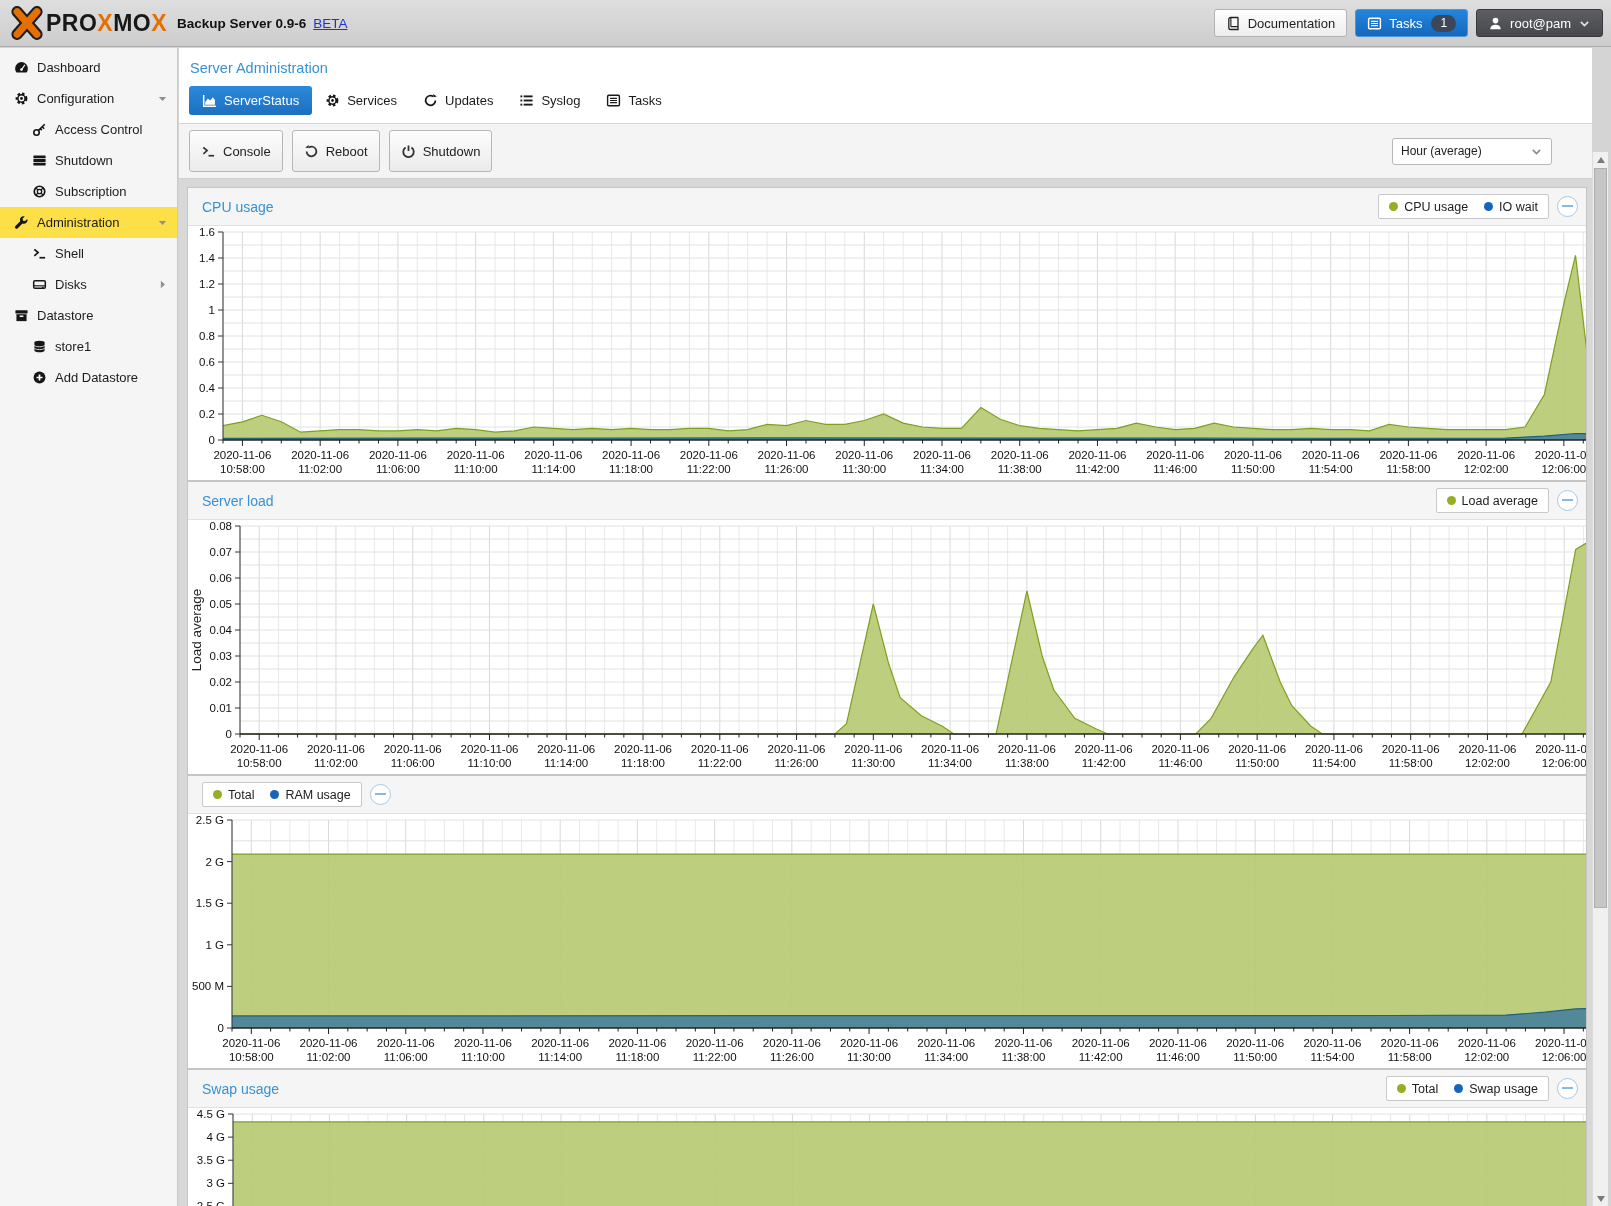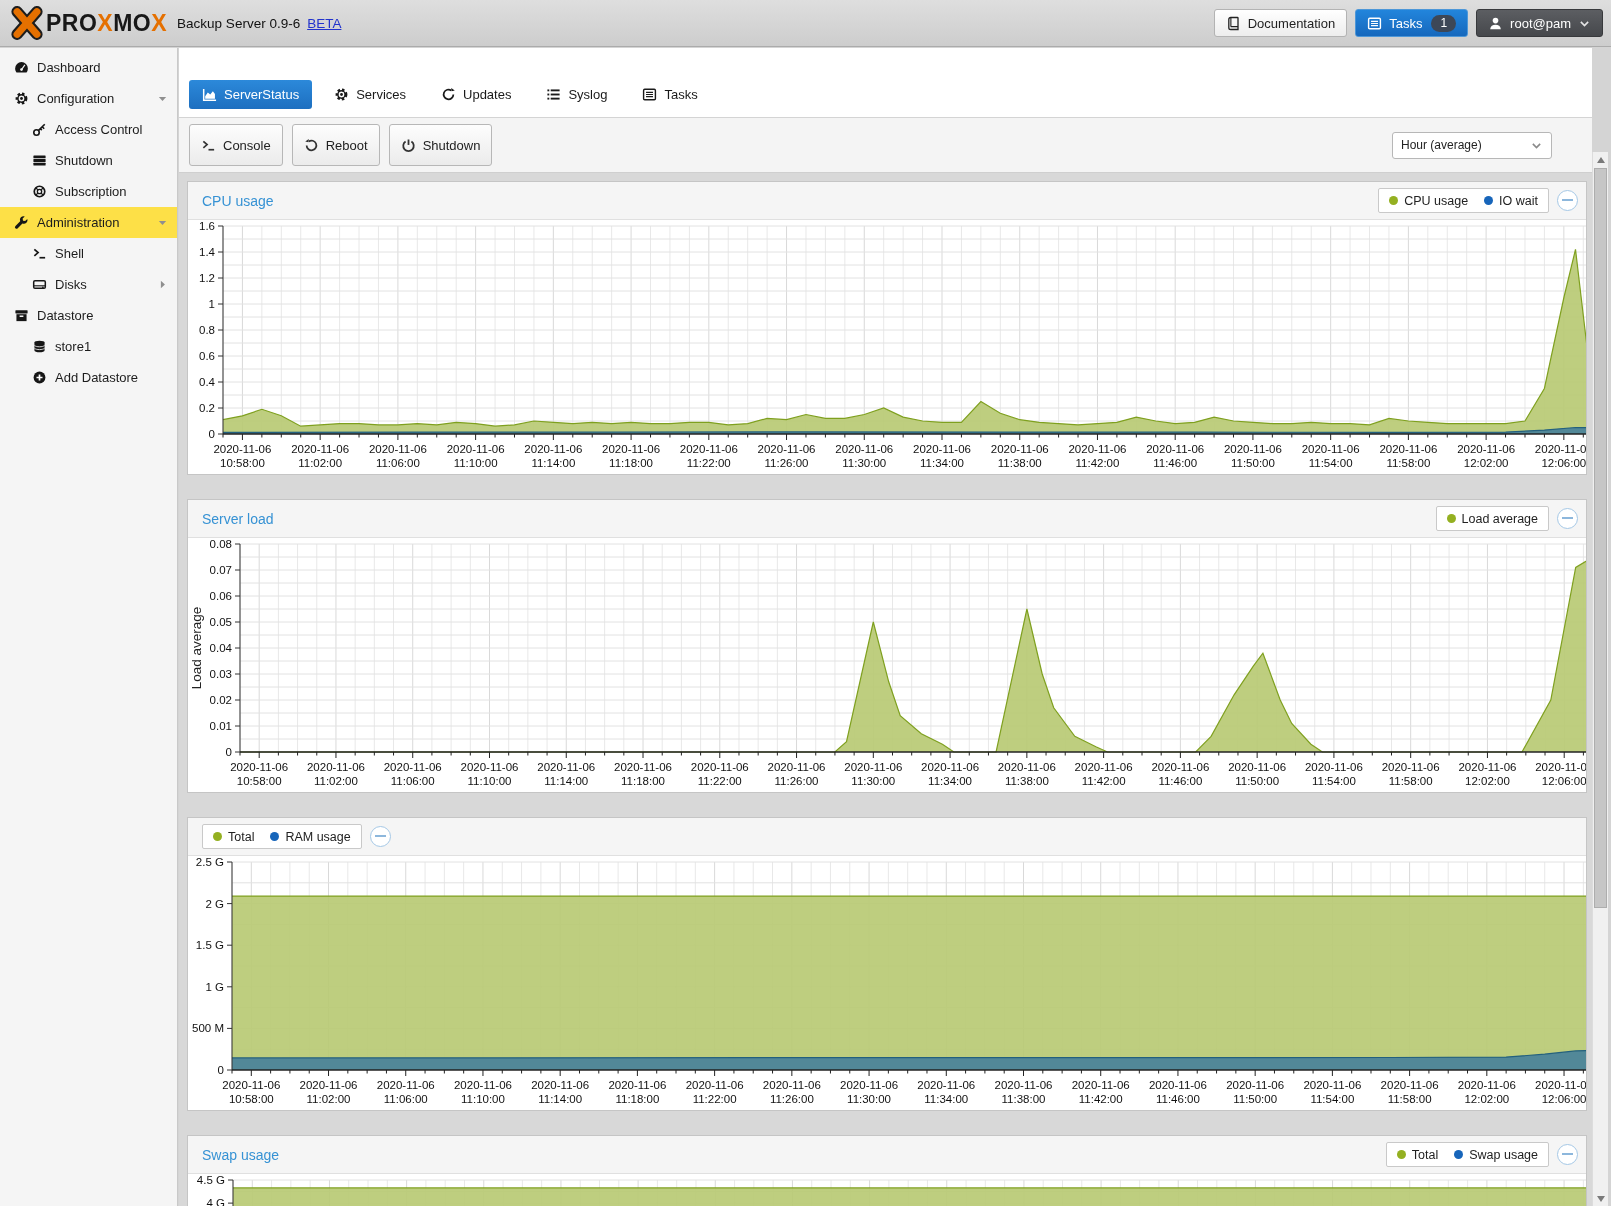--- a/index.html
+++ b/index.html
@@ -7,21 +7,21 @@
   #page{position:relative;width:1611px;height:1206px;}
 
   
   #appHeader{position:absolute;left:0;top:0;width:1611px;height:47px;
     background:linear-gradient(#dedede,#cdcdcd);border-bottom:1px solid #ababab;
     display:flex;align-items:center;box-sizing:border-box;padding:0 8px 0 10px;}
   .logo{display:flex;align-items:center;cursor:pointer;}
   .logo-mark{width:34px;height:34px;margin-right:2px;}
   .logo-word span{font-weight:bold;font-size:23px;letter-spacing:.5px;color:#181818;}
   .logo-word span.orange{color:#e57000;}
-  .product{font-size:13.5px;color:#111;margin-left:10px;}
+  .product{font-size:13.5px;color:#111;margin-left:10px;font-weight:bold;}
   .beta{font-size:13.5px;color:#2233cc;text-decoration:underline;margin-left:7px;cursor:pointer;}
   .header-right{margin-left:auto;display:flex;align-items:center;gap:8px;}
   .hbtn{display:inline-flex;align-items:center;gap:7px;height:28px;border-radius:3px;
     font-size:13px;padding:0 11px;cursor:pointer;box-sizing:border-box;}
   .hbtn .ic{display:flex;}
   .btn-doc{background:linear-gradient(#ffffff,#ededed);border:1px solid #b3b3b3;color:#222;}
   .btn-tasks{background:linear-gradient(#2285dc,#1668bd);border:1px solid #4d97d8;color:#fff;}
   .badge{background:#3d4757;color:#fff;font-size:12px;border-radius:9px;padding:1.5px 9px;margin-left:2px;}
   .btn-user{background:linear-gradient(#5c5e62,#46484c);border:1px solid #38393c;color:#fff;}
   .btn-user .chev{opacity:.85;}
@@ -33,40 +33,40 @@
     font-size:13px;color:#1c1c1c;cursor:pointer;white-space:nowrap;}
   .side-item.indent{padding-left:29px;}
   .side-item.selected{background:#fde047;}
   .side-item .ic{width:20px;display:flex;justify-content:center;margin-right:6px;color:#161616;flex:none;}
   .side-item .caret{margin-left:auto;color:#8f8f8f;display:flex;}
 
   
   #main{position:absolute;left:179px;top:48px;width:1413px;height:1158px;overflow:hidden;background:#d8d8d8;}
   .main-top{background:#fff;padding:8px 0 0 10px;border-bottom:1px solid #d4d4d4;}
   .page-title{color:#3692d4;font-size:14.5px;padding:4px 0 10px 1px;}
-  #tabbar{display:flex;align-items:center;gap:9px;padding-bottom:8px;margin-top:24px;}
+  #tabbar{display:flex;align-items:center;padding-bottom:8px;}
   .tab{display:inline-flex;align-items:center;gap:7px;padding:7px 13px;font-size:13px;
     border-radius:3px;color:#1a1a1a;cursor:pointer;}
   .tab .ic{display:flex;color:#1a1a1a;}
   .tab.active{background:linear-gradient(#2c89da,#1d6fc0);color:#fff;}
   .tab.active .ic{color:#fff;}
   .toolbar{background:#f4f4f4;border-bottom:1px solid #cfcfcf;display:flex;align-items:center;
     padding:6px 40px 6px 10px;}
   .tbtn{display:inline-flex;align-items:center;gap:7px;height:42px;padding:0 11px;margin-right:9px;
     background:linear-gradient(#fdfdfd,#ebebeb);border:1px solid #b7b7b7;border-radius:3px;
     font-size:13px;color:#222;cursor:pointer;box-sizing:border-box;}
   .tbtn .ic{display:flex;color:#333;}
   .selectbox{margin-left:auto;width:160px;height:27px;background:#fff;border:1px solid #b7b7b7;
     border-radius:3px;display:flex;align-items:center;font-size:12px;color:#222;
     padding:0 8px;box-sizing:border-box;cursor:pointer;}
   .selectbox .chev{margin-left:auto;color:#8a8a8a;display:flex;}
 
   
   #panels{padding:8px;}
-  .panel{background:#fff;border:1px solid #c5c5c5;margin-bottom:24px;width:1398px;box-sizing:content-box;}
+  .panel{background:#fff;border:1px solid #c5c5c5;margin-bottom:0;width:1398px;box-sizing:content-box;}
   .panel-h{display:flex;align-items:center;background:#f5f5f5;border-bottom:1px solid #e0e0e0;
     padding:6px 6px 6px 14px;}
   .panel-title{color:#3692d4;font-size:14px;flex:1;}
   .legend{display:flex;align-items:center;gap:16px;background:#fff;border:1px solid #c9c9c9;
     border-radius:2px;padding:4.5px 10px;font-size:12.5px;color:#222;}
   .legend .entry{display:flex;align-items:center;}
   .dot{width:9px;height:9px;border-radius:50%;display:inline-block;margin-right:6px;}
   .collapse{width:19px;height:19px;border:1px solid #a5c8e6;border-radius:50%;margin:0 2px 0 8px;
     position:relative;cursor:pointer;flex:none;background:#fff;}
   .collapse:after{content:"";position:absolute;left:4px;right:4px;top:8px;height:2px;background:#8db7dc;}
@@ -255,20 +255,21 @@
             <circle cx="8" cy="8" r="6.3" fill="currentColor"></circle>
             <path d="M8 4.8v6.4M4.8 8h6.4" stroke="#fff" stroke-width="1.8"></path>
           </svg>
         </span>
         <span>Add Datastore</span>
       </div>
     </aside>
 
   <main id="main">
     <div class="main-top">
+      <div class="page-title">Server Administration</div>
       <div id="tabbar">
           <div class="tab active">
             <span class="ic">
               <svg viewBox="0 0 16 16" width="15" height="15">
                 <path d="M1.8 2v12.2H15" fill="none" stroke="currentColor" stroke-width="1.6"></path>
                 <path d="M3.4 12.4V9.8l2.8-4 2.6 2.3 2.8-3.6 2.2 2.9v5z" fill="currentColor"></path>
               </svg>
             </span>
             <span>ServerStatus</span>
           </div>

